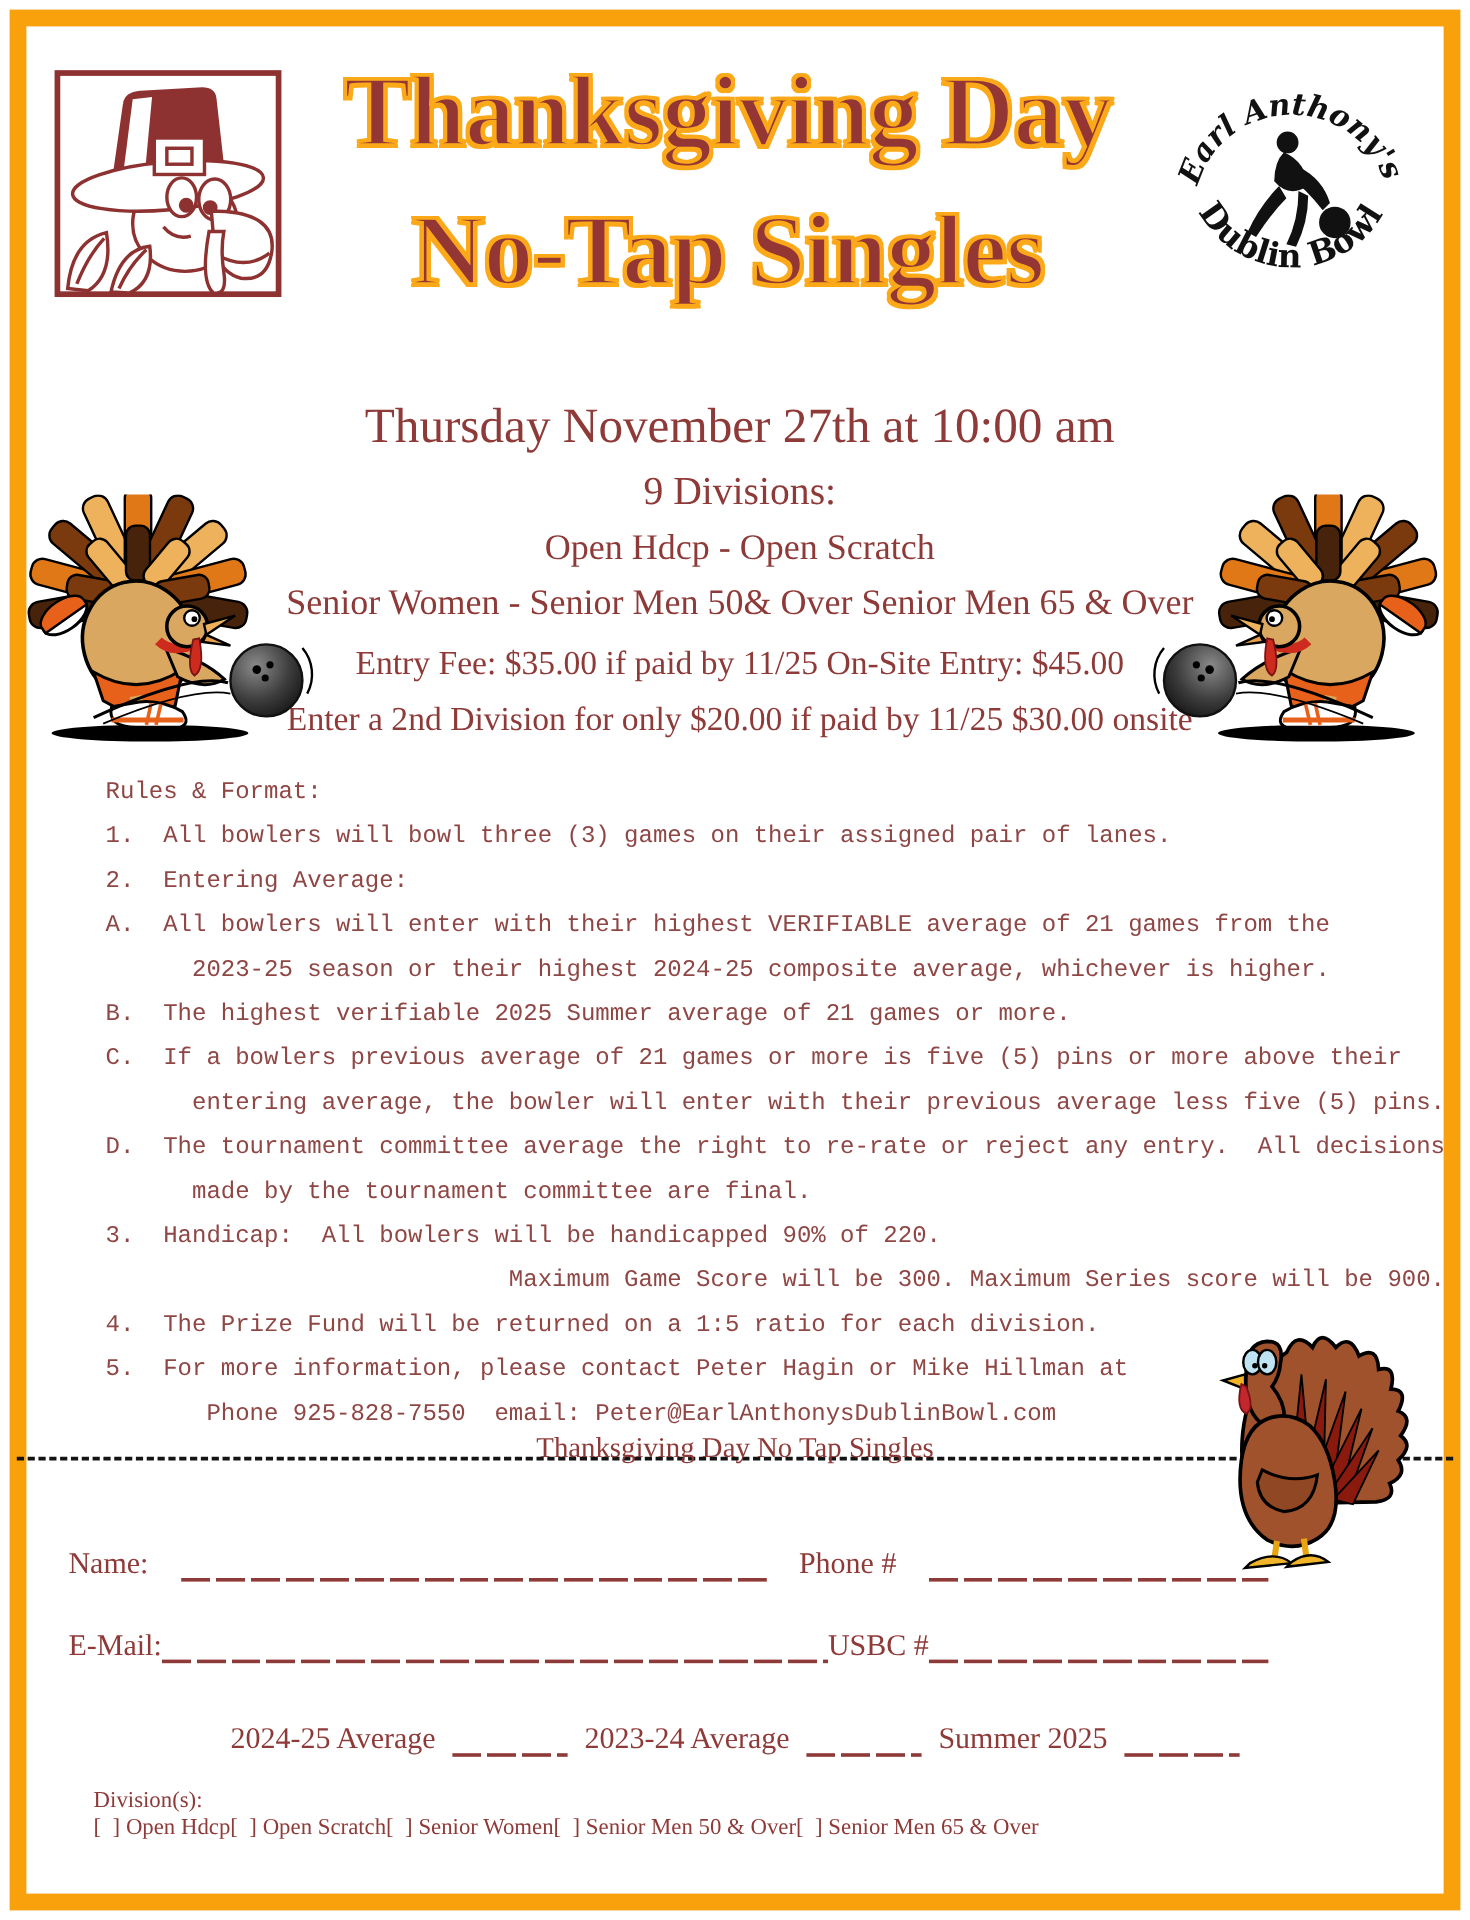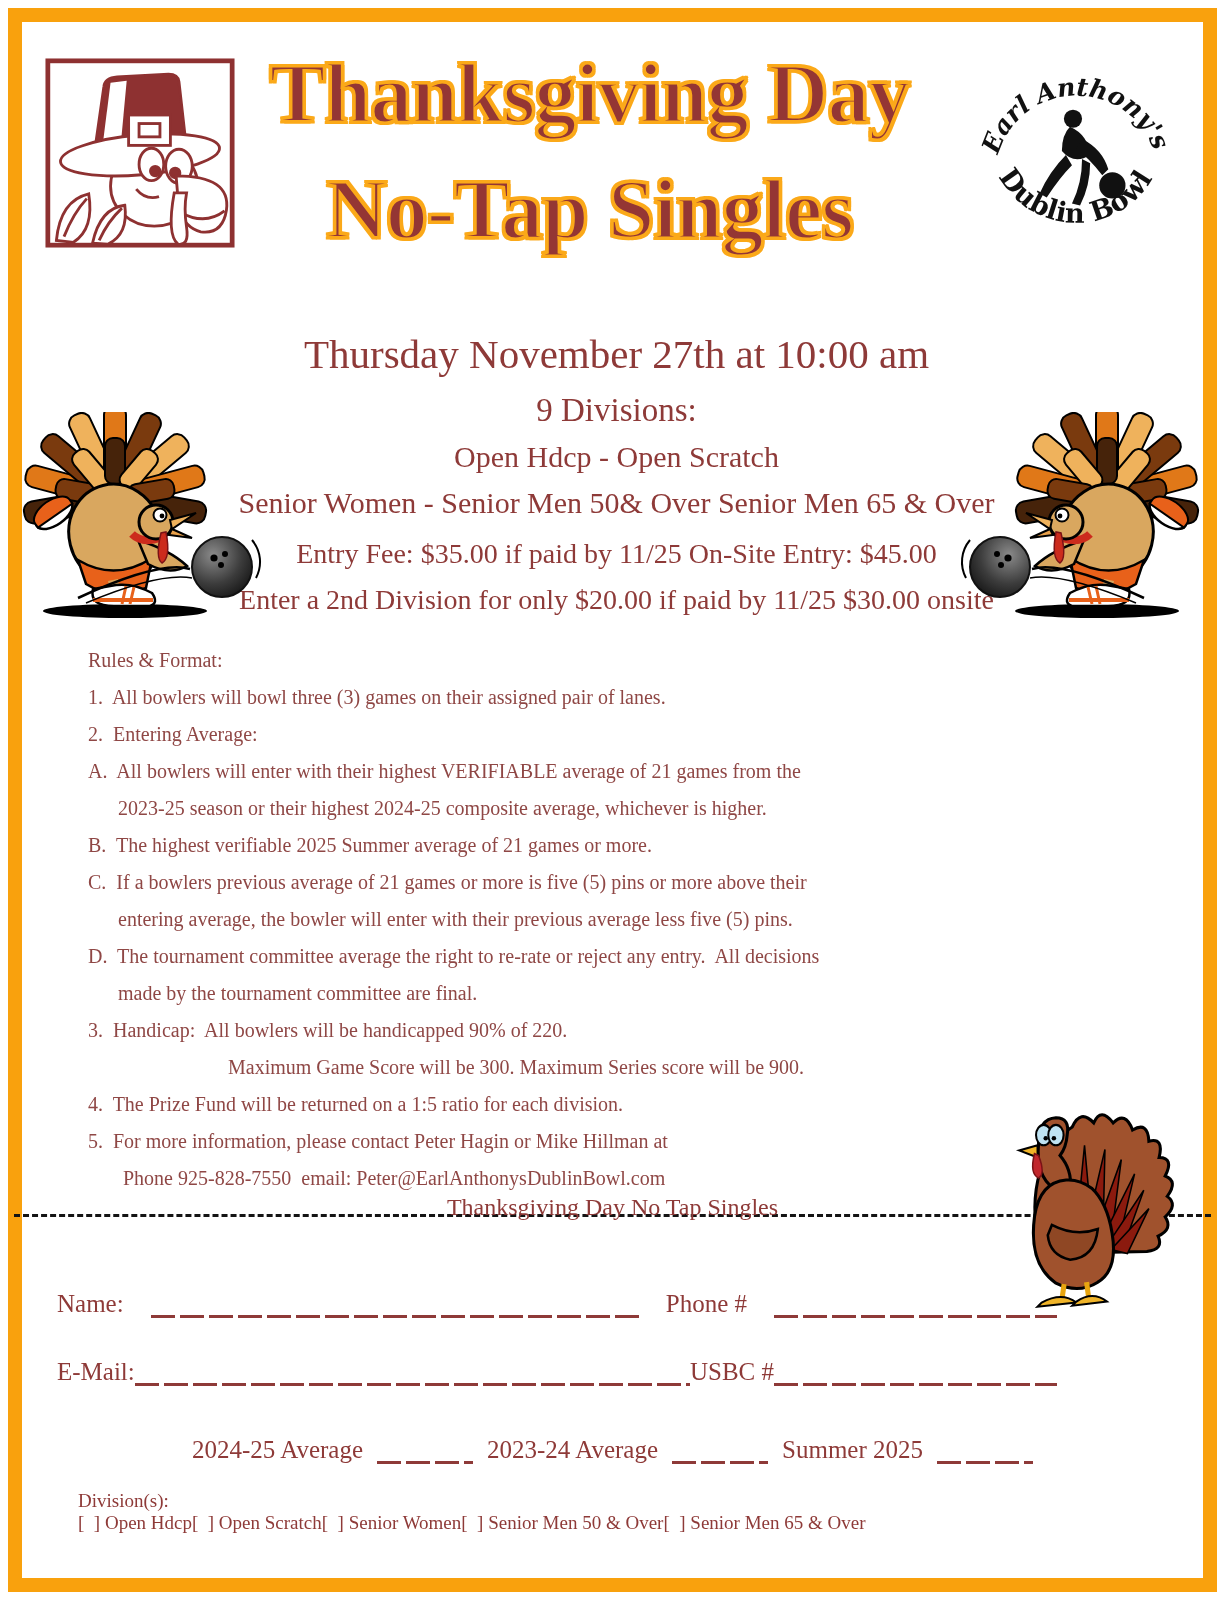--- a/index.html
+++ b/index.html
@@ -2,21 +2,21 @@
 <html><head>
 <meta charset="utf-8">
 <style>
   html,body{margin:0;padding:0;background:#fff;}
   .page{position:relative;width:1225px;height:1600px;background:#fff;overflow:hidden;
         font-family:"Liberation Serif",serif;}
   .frame{position:absolute;left:8px;top:8px;right:8px;bottom:8px;border:14px solid #F9A10D;}
 
   
   .pilgrim-box{position:absolute;left:45px;top:57px;width:190px;height:192px;}
-  .title-block{position:absolute;left:227px;top:36px;width:725px;text-align:center;}
+  .title-block{position:absolute;left:244px;top:36px;width:725px;text-align:center;}
   .title-line{font-family:"Liberation Serif",serif;font-weight:bold;font-size:84px;line-height:116px;
       color:#943634;-webkit-text-stroke:3px #FBA919;letter-spacing:-1px;
       text-shadow:-2px -2px 0 #FBA919,2px -2px 0 #FBA919,-2px 2px 0 #FBA919,2px 2px 0 #FBA919;}
   .logo{position:absolute;left:966px;top:46px;width:218px;height:202px;background:#fff;}
 
   
   .deco{position:absolute;left:4px;width:1225px;text-align:center;color:#8E3A38;
         font-family:"Liberation Serif",serif;}
   .row-datetime{top:330px;font-size:41px;}
   .row-divhead{top:392px;font-size:33px;}
@@ -26,21 +26,21 @@
   .row-fee2{top:584px;font-size:28px;}
 
   
   .turkey{position:absolute;width:250px;height:210px;}
   .turkey-left{left:20px;top:412px;}
   .turkey-right{left:952px;top:412px;transform:scaleX(-1);}
   .turkey-standing{position:absolute;left:978px;top:1082px;width:210px;height:240px;z-index:5;}
 
   
   .rules{position:absolute;left:88px;top:642px;width:1080px;color:#8F4745;
-         font-family:Liberation Serif, serif;font-size:20px;}
+         font-family:Liberation Mono, monospace;font-size:20px;}
   .rule-line{white-space:pre;line-height:37px;height:37px;}
 
   
   .dashed{position:absolute;left:14px;right:14px;top:1214px;border-top:3px dashed #141414;}
   .form-title{position:absolute;left:0;top:1194px;width:1225px;text-align:center;
         font-size:24px;color:#8E3A38;font-family:"Liberation Serif",serif;}
   .form-row{position:absolute;display:flex;align-items:flex-end;color:#8E3A38;
         font-family:"Liberation Serif",serif;}
   .f-label{font-size:25px;white-space:pre;}
   .fill-line{display:inline-block;height:30px;

